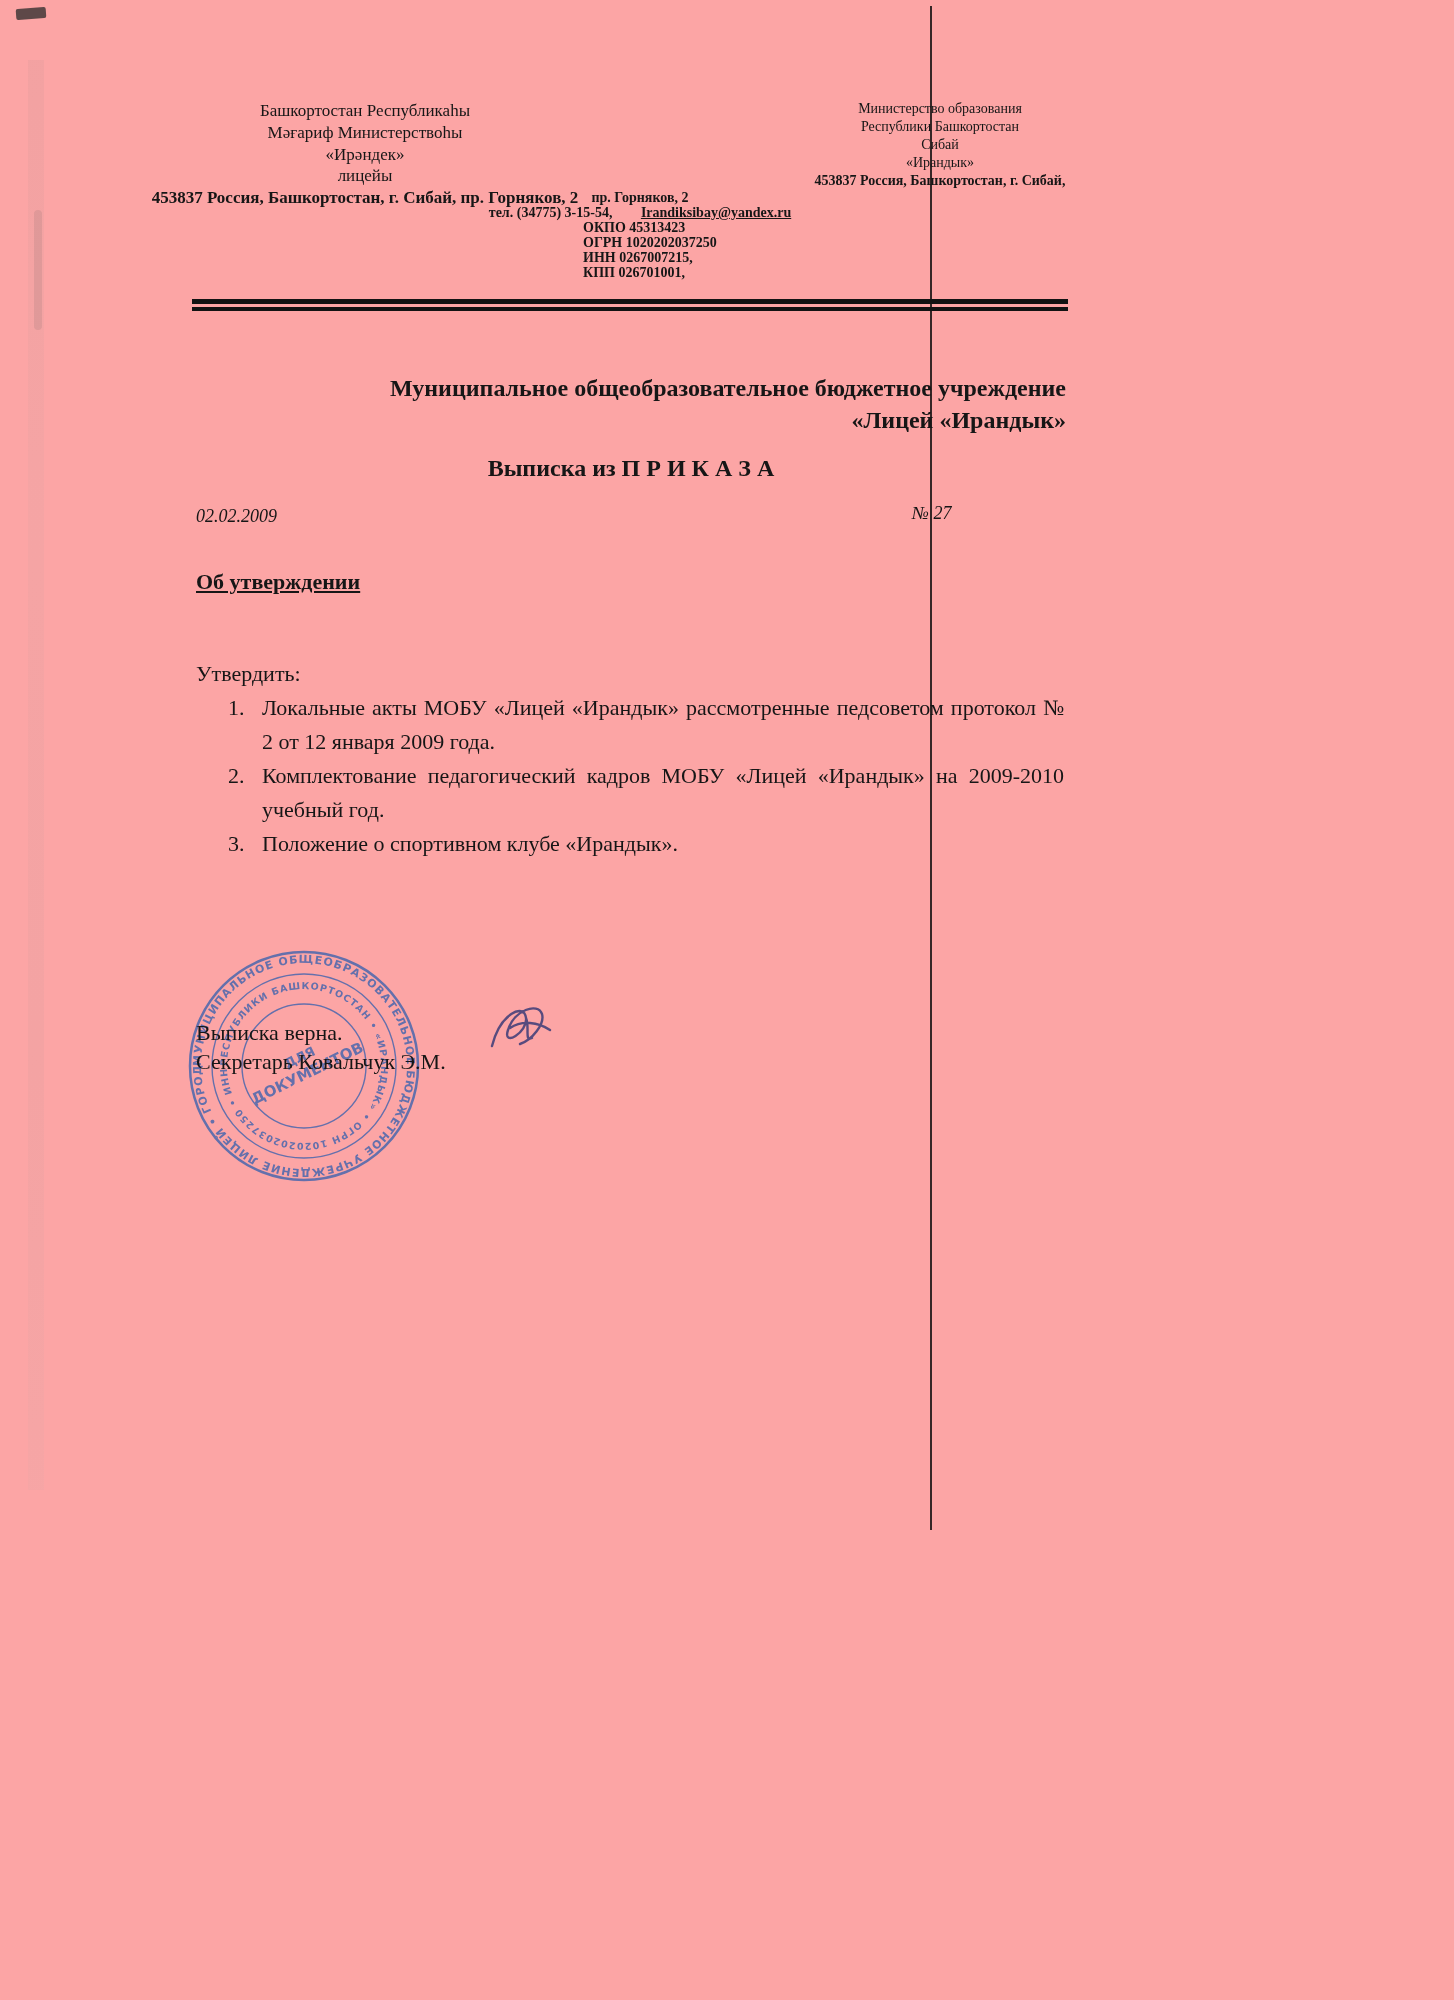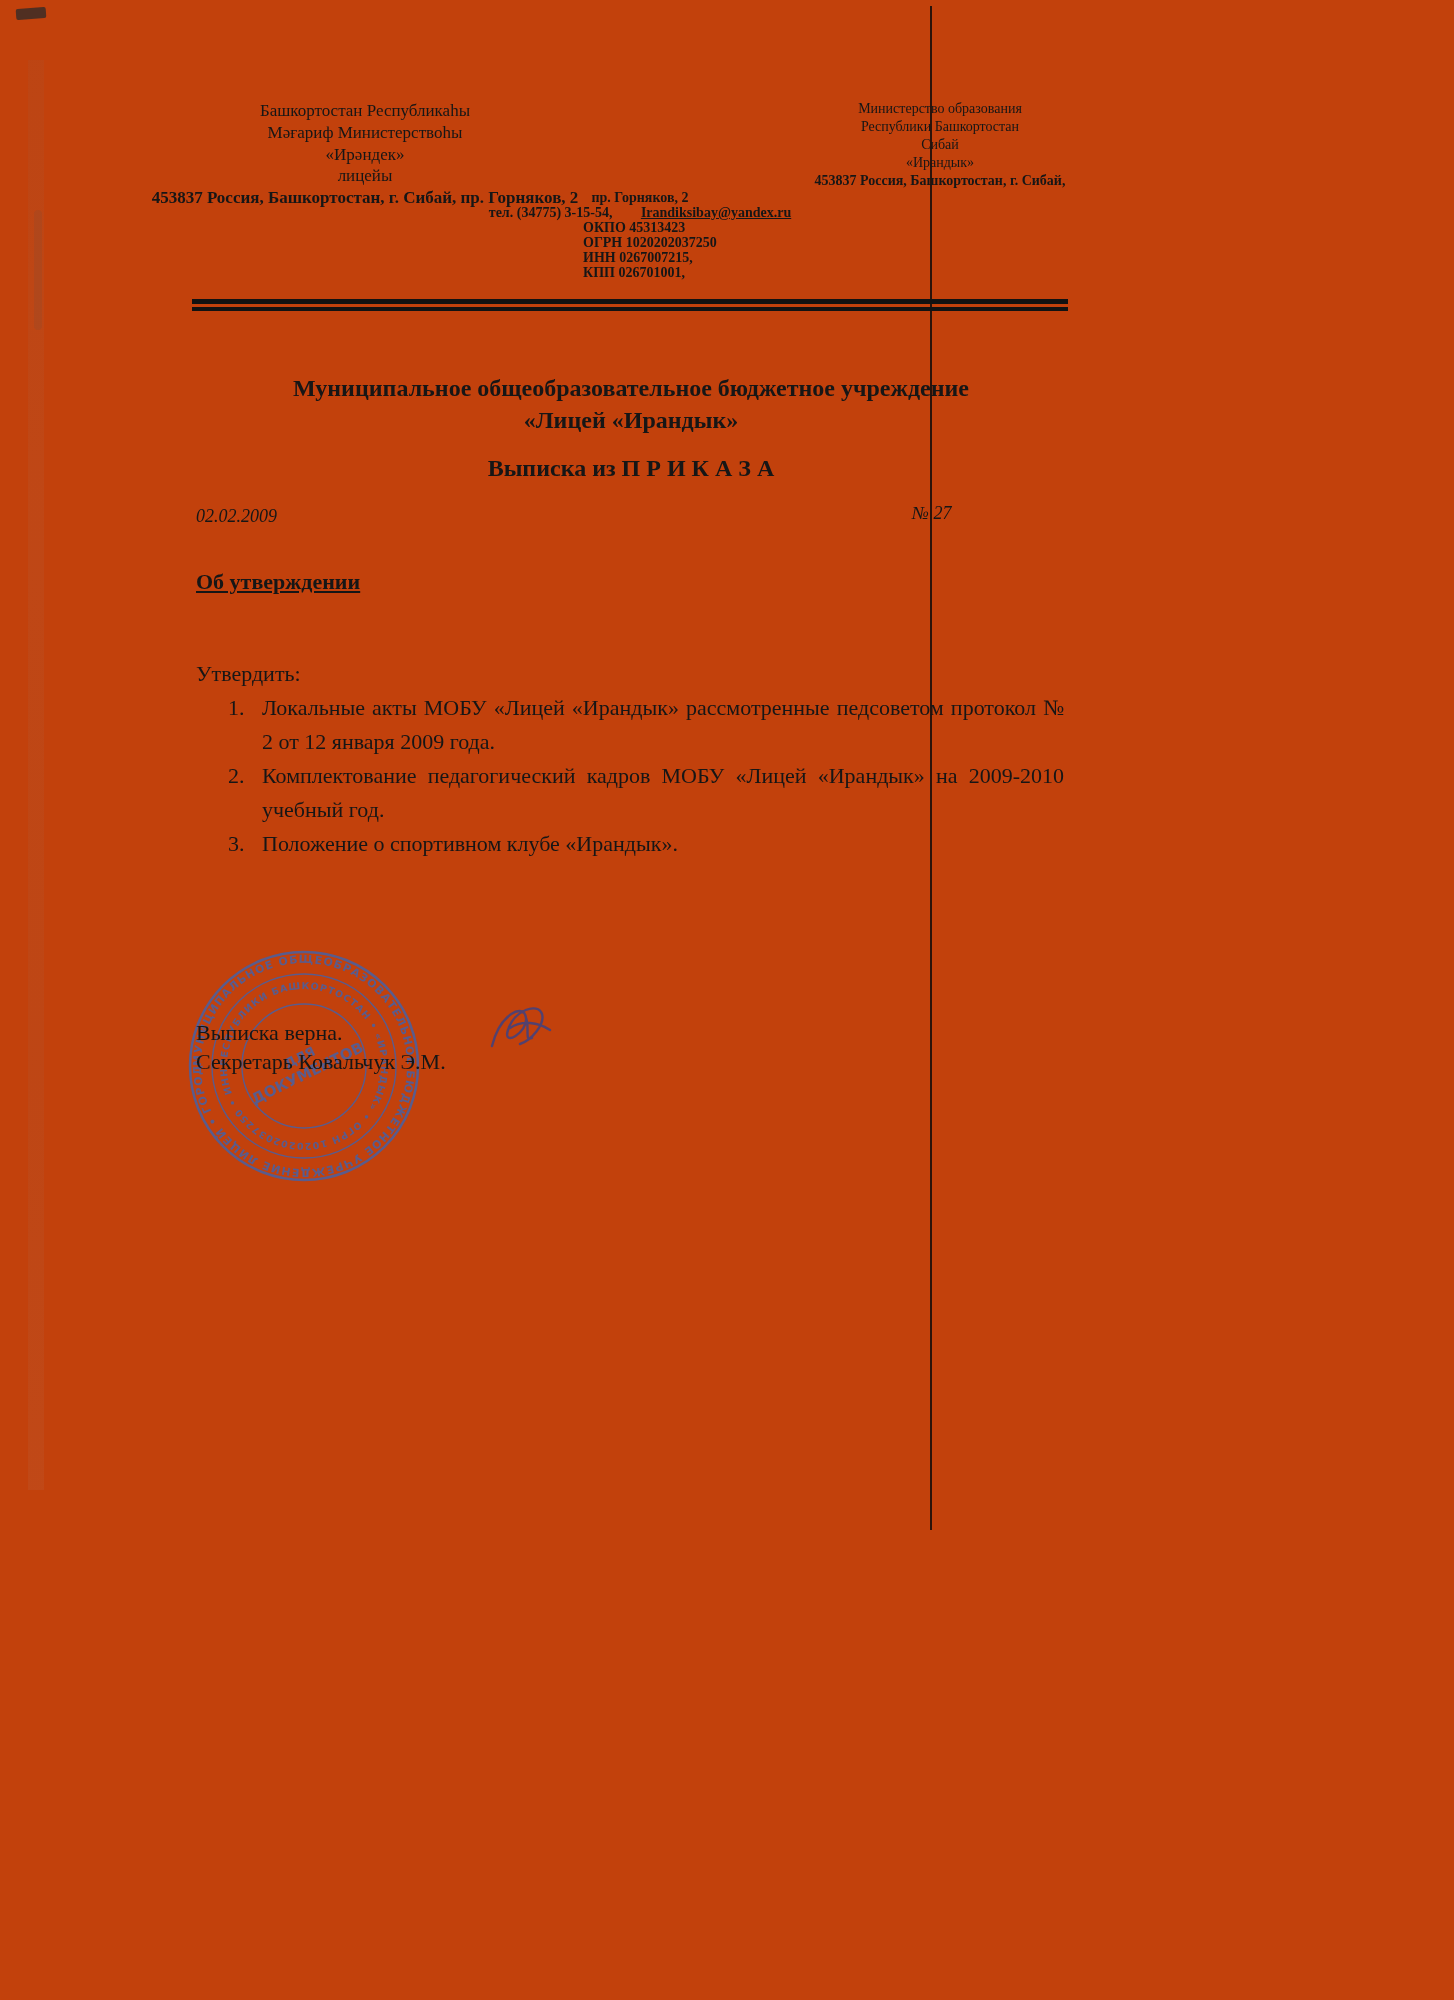--- a/index.html
+++ b/index.html
@@ -1,21 +1,21 @@
 <!DOCTYPE html>
 <html><head>
 <meta charset="utf-8">
 <style>
   * { margin:0; padding:0; box-sizing:border-box; }
   html,body { background:#9a9a9a; }
   .page {
     position:relative;
     width:1454px; height:2000px;
     margin:0 auto;
-    background:#c2410c;
+    background:#fca5a5;
     font-family:"Liberation Serif", serif;
     color:#161616;
     overflow:hidden;
   }
 
   
   .scan-line-v { position:absolute; left:930px; top:6px; width:2px; height:1524px; background:rgba(10,10,10,.82); }
   .corner-mark { position:absolute; left:16px; top:8px; width:30px; height:11px; background:#2a2a2a; transform:rotate(-4deg); opacity:.75; border-radius:2px; }
   .edge-smudge { position:absolute; left:28px; top:60px; width:16px; height:1430px; background:linear-gradient(#777, #999 30%, #888 70%, #aaa); opacity:.07; }
   .edge-smudge2 { position:absolute; left:34px; top:210px; width:8px; height:120px; background:#555; opacity:.12; border-radius:4px; }
@@ -27,21 +27,21 @@
   .contact { position:absolute; top:191px; left:430px; width:420px; font-size:14px; font-weight:bold; line-height:1.07; }
   .contact .c-center { text-align:center; }
   .contact .c-left { padding-left:153px; text-align:left; }
   .email-link { text-decoration:underline; color:#161616;margin-left:25px; }
 
   .rule { position:absolute; top:299px; left:192px; width:876px; }
   .rule .bar1 { height:5px; background:#121212; }
   .rule .gap  { height:3px; }
   .rule .bar2 { height:4px; background:#121212; }
 
-  .doc-title { position:absolute; top:372px; left:196px; width:870px; text-align:center; font-size:24px; font-weight:bold; line-height:1.35; }
+  .doc-title { position:absolute; top:372px; left:196px; width:870px; text-align:right; font-size:24px; font-weight:bold; line-height:1.35; }
   .doc-subtitle { position:absolute; top:455px; left:196px; width:870px; text-align:center; font-size:24px; font-weight:bold; }
 
   .meta-row { position:absolute; top:506px; left:0; width:1444px; height:30px; font-size:18px;font-style:italic; }
   .meta-date { position:absolute; left:196px; top:0; }
   .meta-number { position:absolute; left:912px; top:-3px; }
 
   .subject { position:absolute; top:569px; left:196px; font-size:22px; font-weight:bold;text-decoration:underline; }
 
   .body-block { position:absolute; top:657px; left:196px; width:868px; font-size:22px; line-height:1.55; }
   .list-item { display:flex; }

